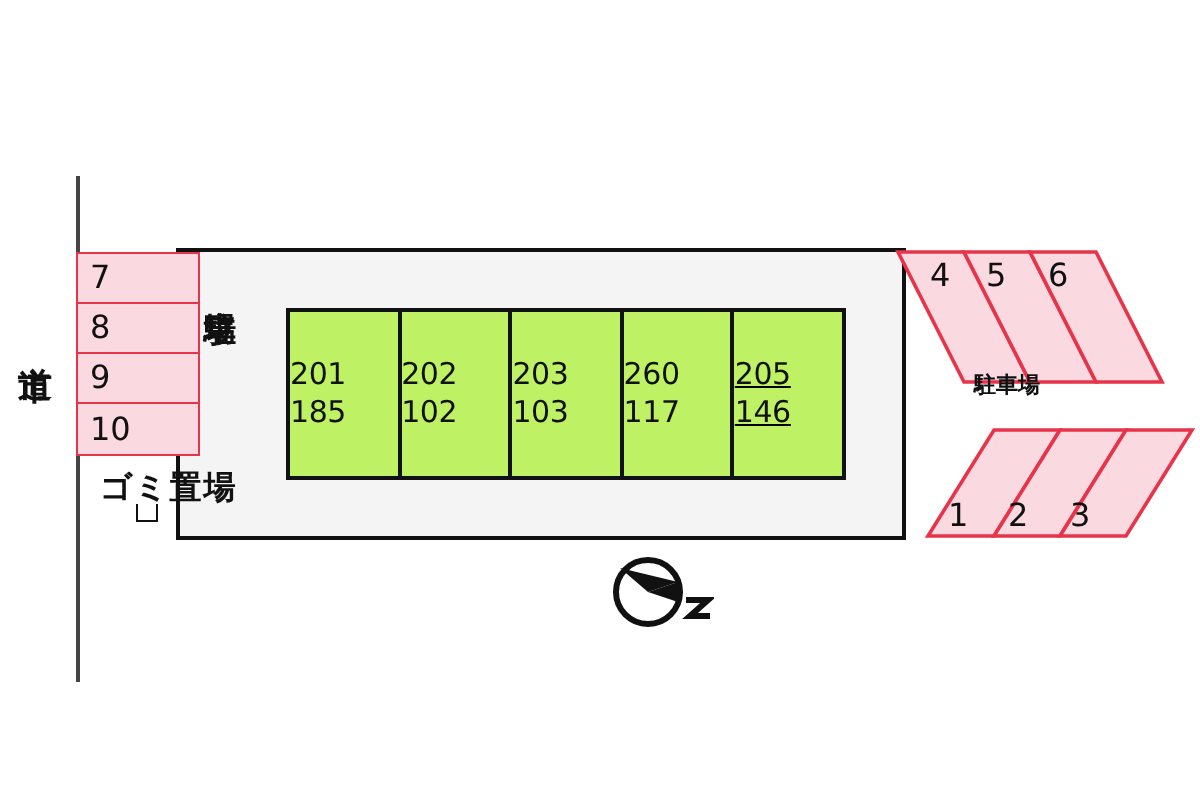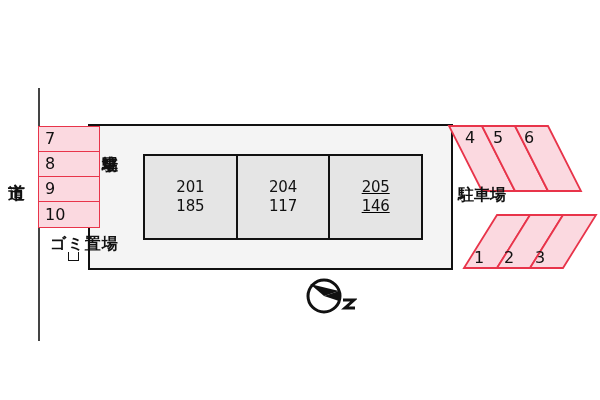--- a/index.html
+++ b/index.html
@@ -45,23 +45,23 @@
     box-sizing: border-box;
     display: flex;
     background: #fbf7cf;
   }
   .unit {
     flex: 1 1 0;
     border-right: 2px solid #111111;
     box-sizing: border-box;
     display: flex;
     flex-direction: column;
-    align-items: center;
+    align-items: flex-start;
     justify-content: center;
-    background: #e5e5e5;
+    background: #bef264;
   }
   .unit:last-child { border-right: none; text-decoration: underline; }
   .unit-label {
     font-size: 15px;
     line-height: 19px;
     color: #111111;
     letter-spacing: -0.2px;
   }
 
   
@@ -120,23 +120,23 @@
     font-weight: 700;
     white-space: nowrap;
   }
   .label-gomi {
     left: 50px;
     top: 234px;
     font-size: 16px;
     letter-spacing: 1px;
   }
   .label-chushajo-right {
-    left: 458px;
+    left: 487px;
     top: 185px;
-    font-size: 16px;
+    font-size: 11px;
   }
 
   .gomi-icon {
     position: absolute;
     left: 68px;
     top: 252px;
     width: 11px;
     height: 9px;
     border: 1.5px solid #111111;
     border-top: none;
@@ -208,21 +208,29 @@
   <div class="v-label label-shido">市道</div>
 
   <div class="v-label label-chushajo-left">駐車場</div>
 
   <div class="building">
     <div class="unit">
       <span class="unit-label">201</span>
       <span class="unit-label">185</span>
     </div>
     <div class="unit">
-      <span class="unit-label">204</span>
+      <span class="unit-label">202</span>
+      <span class="unit-label">102</span>
+    </div>
+    <div class="unit">
+      <span class="unit-label">203</span>
+      <span class="unit-label">103</span>
+    </div>
+    <div class="unit">
+      <span class="unit-label">260</span>
       <span class="unit-label">117</span>
     </div>
     <div class="unit">
       <span class="unit-label">205</span>
       <span class="unit-label">146</span>
     </div>
   </div>
 
   <div class="h-label label-gomi">ゴミ置場</div>
   <div class="gomi-icon"></div>

